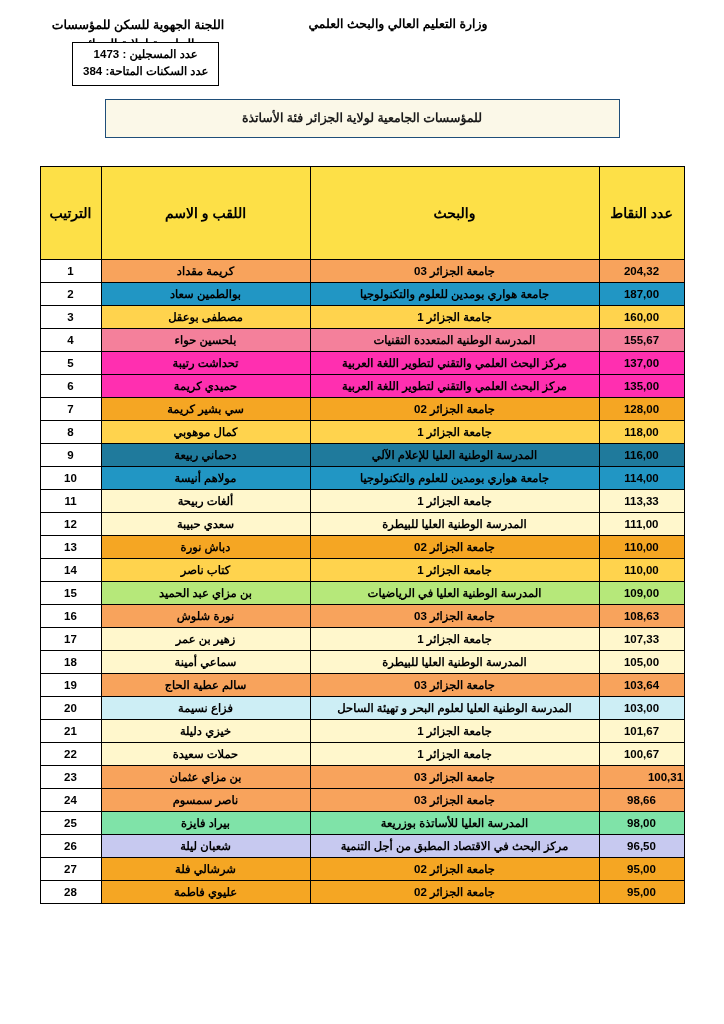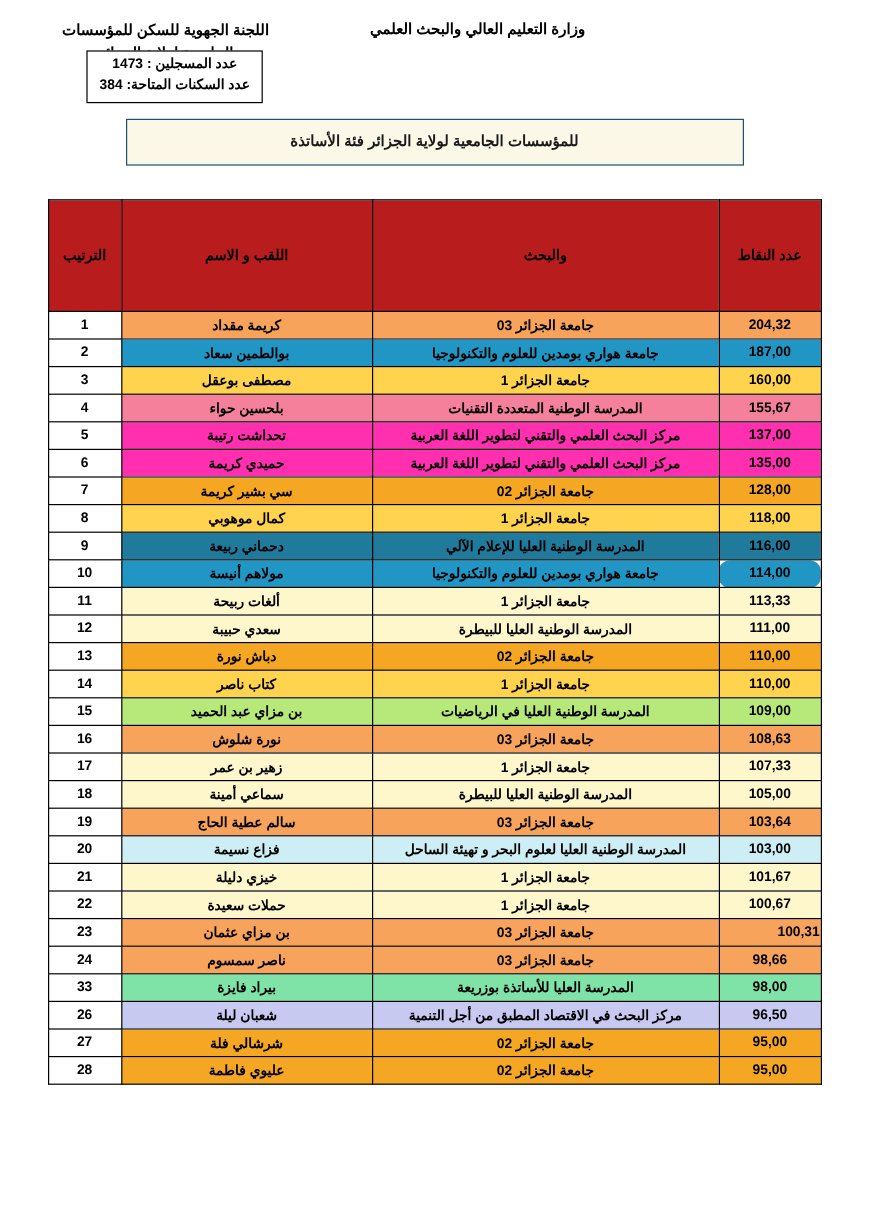--- a/index.html
+++ b/index.html
@@ -90,23 +90,23 @@
     font-size: 11.5px;
     padding: 0;
     height: 22px;
     text-align: center;
     vertical-align: middle;
     font-weight: bold;
     overflow: hidden;
     white-space: nowrap;
   }
   table.rank thead th {
-    background: #b91c1c;
+    background: #fde047;
     height: 92px;
-    font-size: 12px;
+    font-size: 14px;
   }
   thead th.h-points { width: 84px; font-size: 11.5px; }
   thead th.h-inst   { width: 288px; }
   thead th.h-name   { width: 208px; }
   thead th.h-rank   { width: 60px; }
 
   td.c-points { font-size: 11.5px; }
   td.c-inst   { font-size: 11px; }
   td.c-name   { font-size: 11.5px; }
   td.c-rank   { background: #ffffff; font-size: 11.5px; }
@@ -192,21 +192,21 @@
           <td class="c-name" style="background: rgb(255, 211, 77);">كمال موهوبي</td>
           <td class="c-rank">8</td>
         </tr>
         <tr>
           <td class="c-points" style="background: rgb(31, 122, 156);">116,00</td>
           <td class="c-inst" style="background: rgb(31, 122, 156);">المدرسة  الوطنية العليا للإعلام الآلي</td>
           <td class="c-name" style="background: rgb(31, 122, 156);">دحماني ربيعة</td>
           <td class="c-rank">9</td>
         </tr>
         <tr>
-          <td class="c-points" style="background: rgb(33, 150, 196); border-radius: 9px;">114,00</td>
+          <td class="c-points" style="background: rgb(33, 150, 196);">114,00</td>
           <td class="c-inst" style="background: rgb(33, 150, 196);">جامعة هواري بومدين للعلوم والتكنولوجيا</td>
           <td class="c-name" style="background: rgb(33, 150, 196);">مولاهم أنيسة</td>
           <td class="c-rank">10</td>
         </tr>
         <tr>
           <td class="c-points" style="background: rgb(255, 247, 204);">113,33</td>
           <td class="c-inst" style="background: rgb(255, 247, 204);">جامعة الجزائر 1</td>
           <td class="c-name" style="background: rgb(255, 247, 204);">ألغات ربيحة</td>
           <td class="c-rank">11</td>
         </tr>
@@ -285,21 +285,21 @@
         <tr>
           <td class="c-points" style="background: rgb(248, 163, 92);">98,66</td>
           <td class="c-inst" style="background: rgb(248, 163, 92);">جامعة الجزائر 03</td>
           <td class="c-name" style="background: rgb(248, 163, 92);">ناصر  سمسوم</td>
           <td class="c-rank">24</td>
         </tr>
         <tr>
           <td class="c-points" style="background: rgb(127, 227, 168);">98,00</td>
           <td class="c-inst" style="background: rgb(127, 227, 168);">المدرسة العليا للأساتذة بوزريعة</td>
           <td class="c-name" style="background: rgb(127, 227, 168);">بيراد فايزة</td>
-          <td class="c-rank">33</td>
+          <td class="c-rank">25</td>
         </tr>
         <tr>
           <td class="c-points" style="background: rgb(199, 201, 240);">96,50</td>
           <td class="c-inst" style="background: rgb(199, 201, 240);">مركز البحث في الاقتصاد المطبق من أجل التنمية</td>
           <td class="c-name" style="background: rgb(199, 201, 240);">شعبان ليلة</td>
           <td class="c-rank">26</td>
         </tr>
         <tr>
           <td class="c-points" style="background: rgb(245, 166, 35);">95,00</td>
           <td class="c-inst" style="background: rgb(245, 166, 35);">جامعة الجزائر 02</td>

